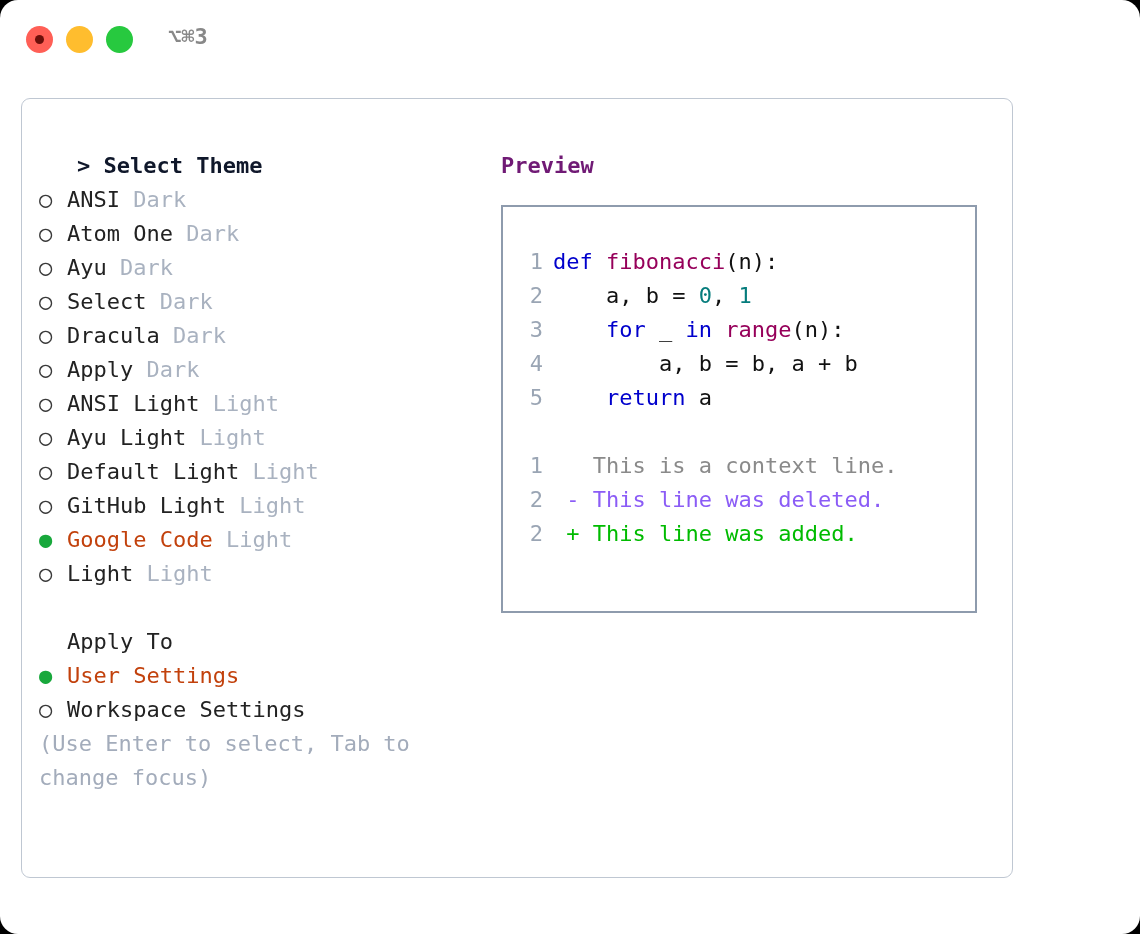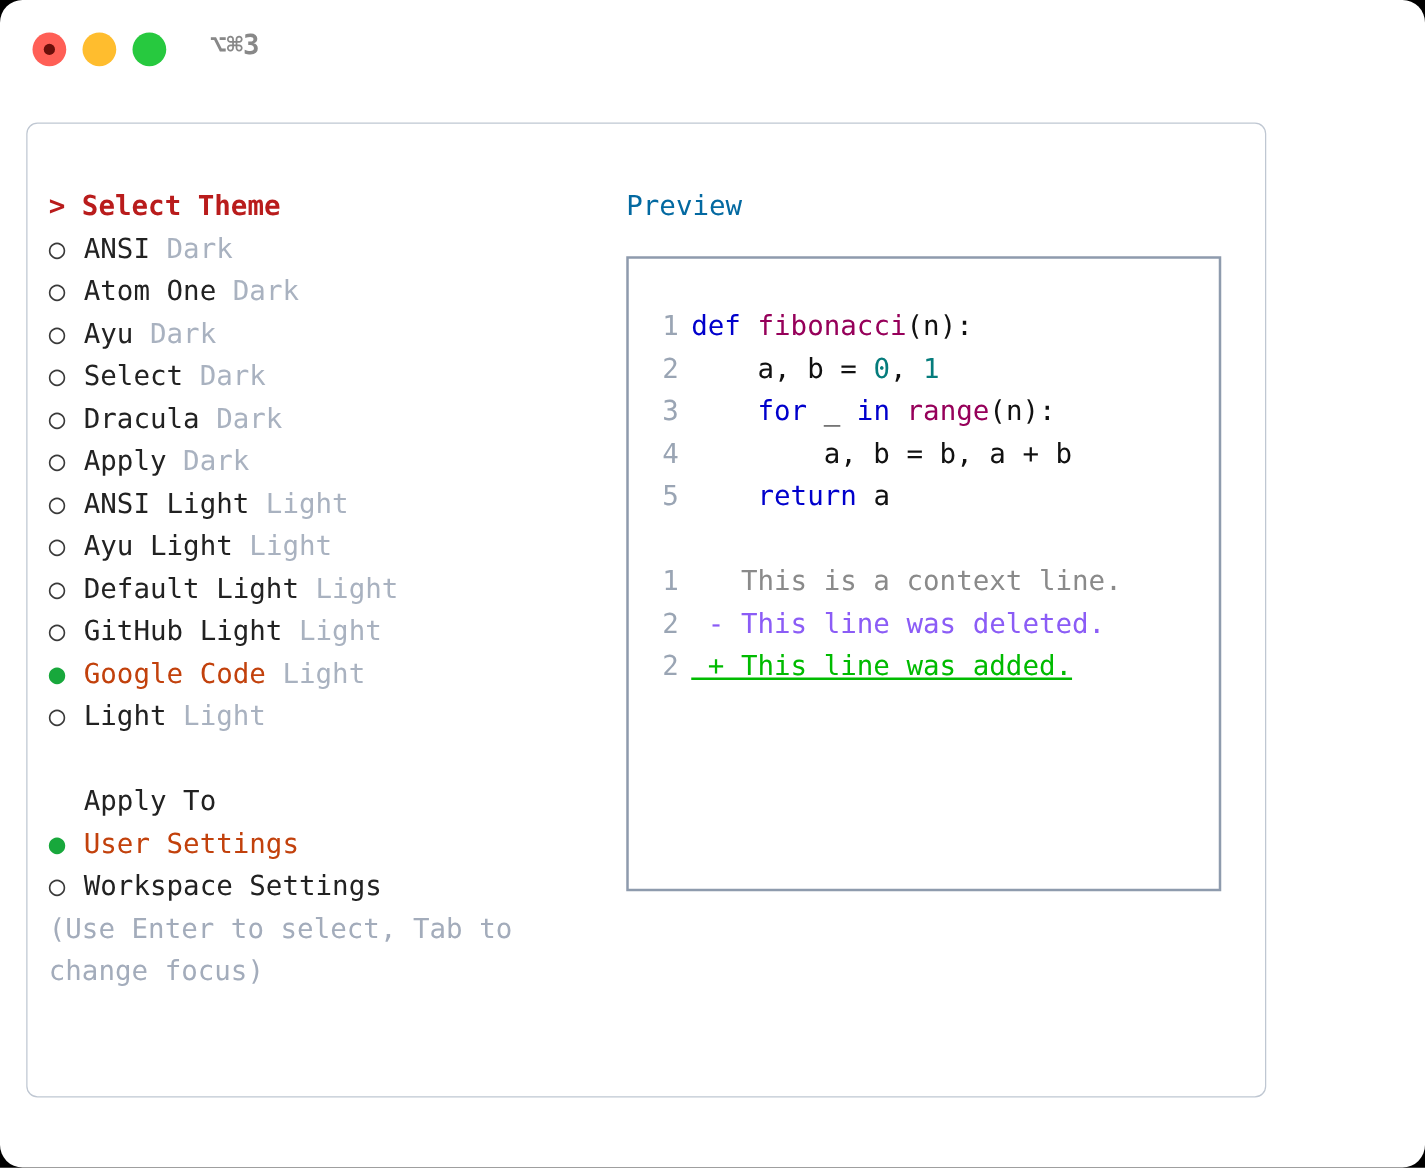--- a/index.html
+++ b/index.html
@@ -81,23 +81,24 @@
   #theme-column {
     position: absolute;
     left: 17px;
     top: 50px;
     width: 440px;
   }
 
   .list-header {
     font-size: 22px;
     line-height: 34px;
-    color: #b91c1c;
+    color: #0f172a;
     font-weight: bold;
     white-space: pre;
+    margin-left: 38px;
   }
   .list-header-sub {
     font-size: 22px;
     line-height: 34px;
     color: #222222;
     font-weight: normal;
     white-space: pre;
     padding-left: 28px;
   }
 
@@ -131,28 +132,28 @@
   
   #preview-column {
     position: absolute;
     left: 479px;
     top: 50px;
     width: 490px;
   }
   #preview-title {
     font-size: 22px;
     line-height: 34px;
-    color: #0369a1;
-    font-weight: normal;
+    color: #701a75;
+    font-weight: bold;
     white-space: pre;
   }
   #code-panel {
     margin-top: 22px;
     width: 476px;
-    height: 508px;
+    height: 408px;
     border: 2px solid #8E9BAD;
     box-sizing: border-box;
     background: #ffffff;
     padding: 38px 0 0 0;
   }
   .code-line {
     font-size: 22px;
     line-height: 34px;
     white-space: pre;
     padding-left: 14px;
@@ -165,21 +166,21 @@
     margin-right: 10px;
   }
   .blank-line { height: 34px; }
 
   .tok-kw   { color: #0000CC; }
   .tok-fn   { color: #96005A; }
   .tok-num  { color: #057C7C; }
   .tok-txt  { color: #111111; }
   .tok-ctx  { color: #8A8A8A; }
   .tok-del  { color: #8b5cf6; }
-  .tok-add  { color: #00BB00; text-decoration: underline; }
+  .tok-add  { color: #00BB00; }
 </style>
 </head>
 <body>
 
 <div id="window">
 
   <div id="titlebar">
     <div class="dot" id="dot-close"></div>
     <div id="dot-close-inner"></div>
     <div class="dot" id="dot-min"></div>

